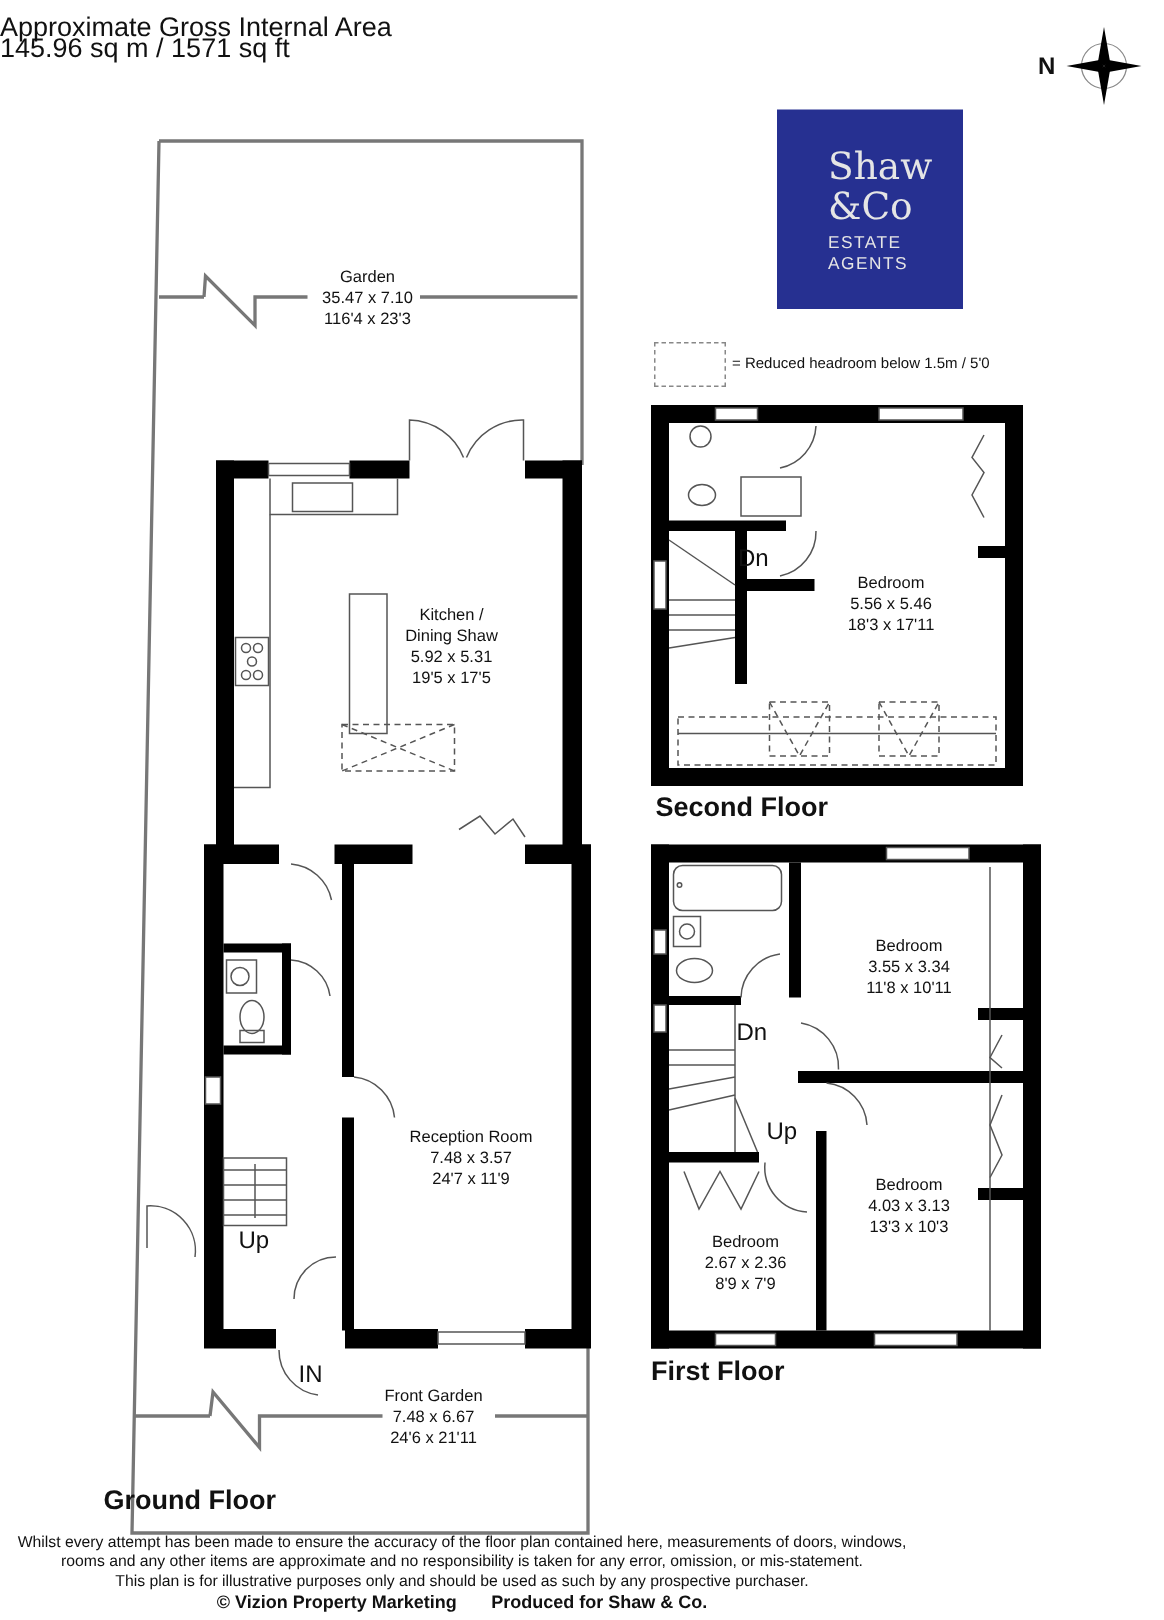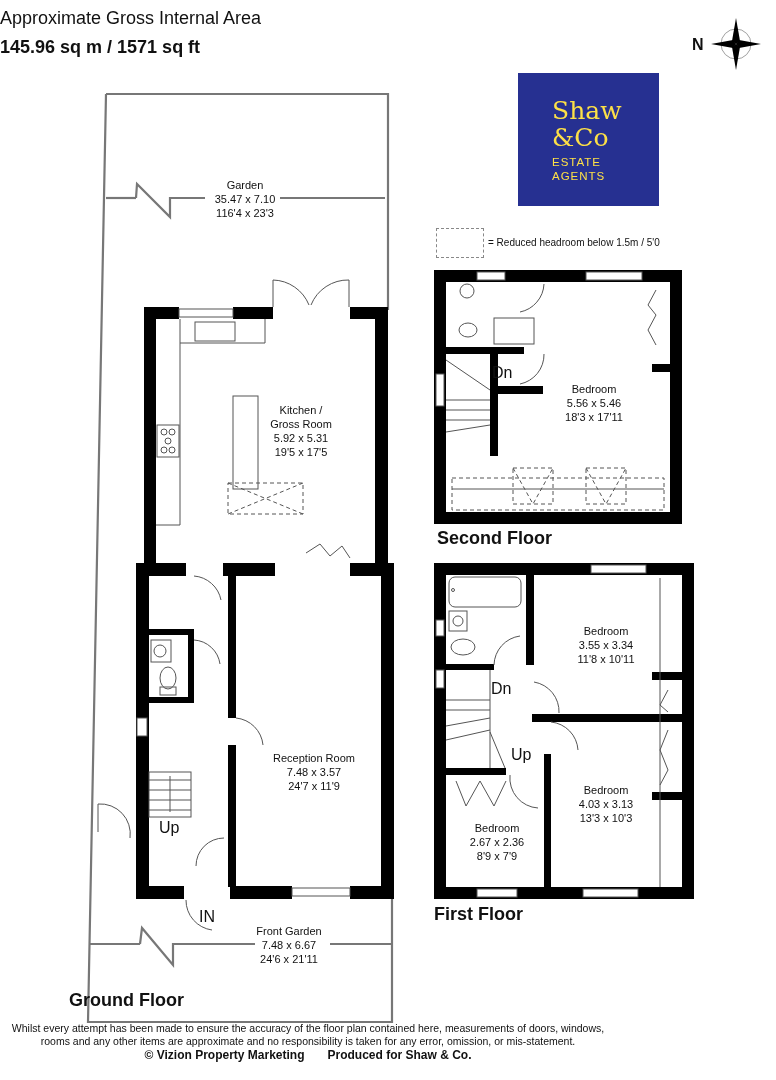--- a/index.html
+++ b/index.html
@@ -1,20 +1,20 @@
 <!DOCTYPE html>
 <html><head>
 <meta charset="utf-8">
 <style>
   html, body { margin: 0; padding: 0; background: #ffffff; }
   body { width: 776px; height: 1080px; position: relative; overflow: hidden;
          font-family: "Liberation Sans", sans-serif; color: #111; }
   .abs { position: absolute; }
   .title { left: 0; width: 776px; font-size: 18px; line-height: 21px; }
-  .logo { left: 518px; top: 73px; width: 141px; height: 133px; background: #263091; color: #fde047; }
+  .logo { left: 518px; top: 73px; width: 124px; height: 133px; background: #263091; color: #e5e5e5; }
   .logo .l1 { position: absolute; left: 34px; top: 24px; font-family: "DejaVu Serif", serif; font-size: 25px; line-height: 27px; }
   .logo .l2 { position: absolute; left: 34px; top: 82px; font-size: 11.5px; letter-spacing: 1px; line-height: 14px; }
   .room { text-align: center; font-size: 11px; line-height: 14px; white-space: nowrap; transform: translateX(-50%); }
   .floor-label { font-weight: bold; font-size: 18px; }
   .legend-text { font-size: 10px; }
   .footer { left: 0; width: 616px; text-align: center; font-size: 10.5px; line-height: 13px; top: 1022px; }
   .footer .bold { font-weight: bold; font-size: 12px; margin-top: 1px; }
   .footer .bold span + span { margin-left: 23px; }
   .small { font-size: 16px; }
   svg { position: absolute; left: 0; top: 0; }
@@ -172,21 +172,21 @@
     <line x1="490" y1="670" x2="490" y2="768"></line>
     <line x1="490" y1="732" x2="505" y2="768"></line>
     <polyline points="456,781 466,806 480,781 494,806 506,781"></polyline>
     <polyline points="660,578 660,887"></polyline>
     <polyline points="668,690 660,705 668,712"></polyline>
     <polyline points="668,730 660,750 668,770 660,785"></polyline>
   </g>
 </svg>
 
 <div class="abs title" style="top:8px;">Approximate Gross Internal Area</div>
-<div class="abs title" style="top:37px;font-weight:bold;">145.96 sq m / 1571 sq ft</div>
+<div class="abs title" style="top:22px;">145.96 sq m / 1571 sq ft</div>
 
 <div class="abs" style="left:688px; top:14px; width:80px; height:60px;">
   <svg width="80" height="60" viewBox="0 0 80 60" style="position:absolute;left:0;top:0;">
     <circle cx="48" cy="30" r="15" fill="none" stroke="#888" stroke-width="0.8"></circle>
     <polygon points="48,4 52,27 48,30 44,27" fill="#000"></polygon>
     <polygon points="48,56 52,33 48,30 44,33" fill="#000"></polygon>
     <polygon points="23,30 45,26 48,30 45,34" fill="#000"></polygon>
     <polygon points="73,30 51,26 48,30 51,34" fill="#000"></polygon>
   </svg>
   <span class="abs" style="left:4px; top:22px; font-weight:bold; font-size:16px;">N</span>
@@ -206,21 +206,21 @@
 <div class="abs" style="left:436px; top:228px; width:46px; height:28px; border:1px dashed #888;"></div>
 <div class="abs legend-text" style="left:488px; top:237px;">= Reduced headroom below 1.5m / 5'0</div>
 
 <div class="abs room" style="left:245px; top:178px;">
   <div>Garden</div>
   <div>35.47 x 7.10</div>
   <div>116'4 x 23'3</div>
 </div>
 <div class="abs room" style="left:301px; top:403px;">
   <div>Kitchen /</div>
-  <div>Gross Room</div>
+  <div>Dining Shaw</div>
   <div>5.92 x 5.31</div>
   <div>19'5 x 17'5</div>
 </div>
 <div class="abs room" style="left:314px; top:751px;">
   <div>Reception Room</div>
   <div>7.48 x 3.57</div>
   <div>24'7 x 11'9</div>
 </div>
 <div class="abs room" style="left:289px; top:924px;">
   <div>Front Garden</div>
@@ -254,16 +254,17 @@
   <div>2.67 x 2.36</div>
   <div>8'9 x 7'9</div>
 </div>
 <div class="abs small" style="left:491px; top:680px;">Dn</div>
 <div class="abs small" style="left:511px; top:746px;">Up</div>
 <div class="abs floor-label" style="left:434px; top:904px;">First Floor</div>
 
 <div class="abs footer">
   <div>Whilst every attempt has been made to ensure the accuracy of the floor plan contained here, measurements of doors, windows,</div>
   <div>rooms and any other items are approximate and no responsibility is taken for any error, omission, or mis-statement.</div>
+  <div>This plan is for illustrative purposes only and should be used as such by any prospective purchaser.</div>
   <div class="bold">
     <span>© Vizion Property Marketing</span><span>Produced for Shaw &amp; Co.</span>
   </div>
 </div>
 
 </body></html>

